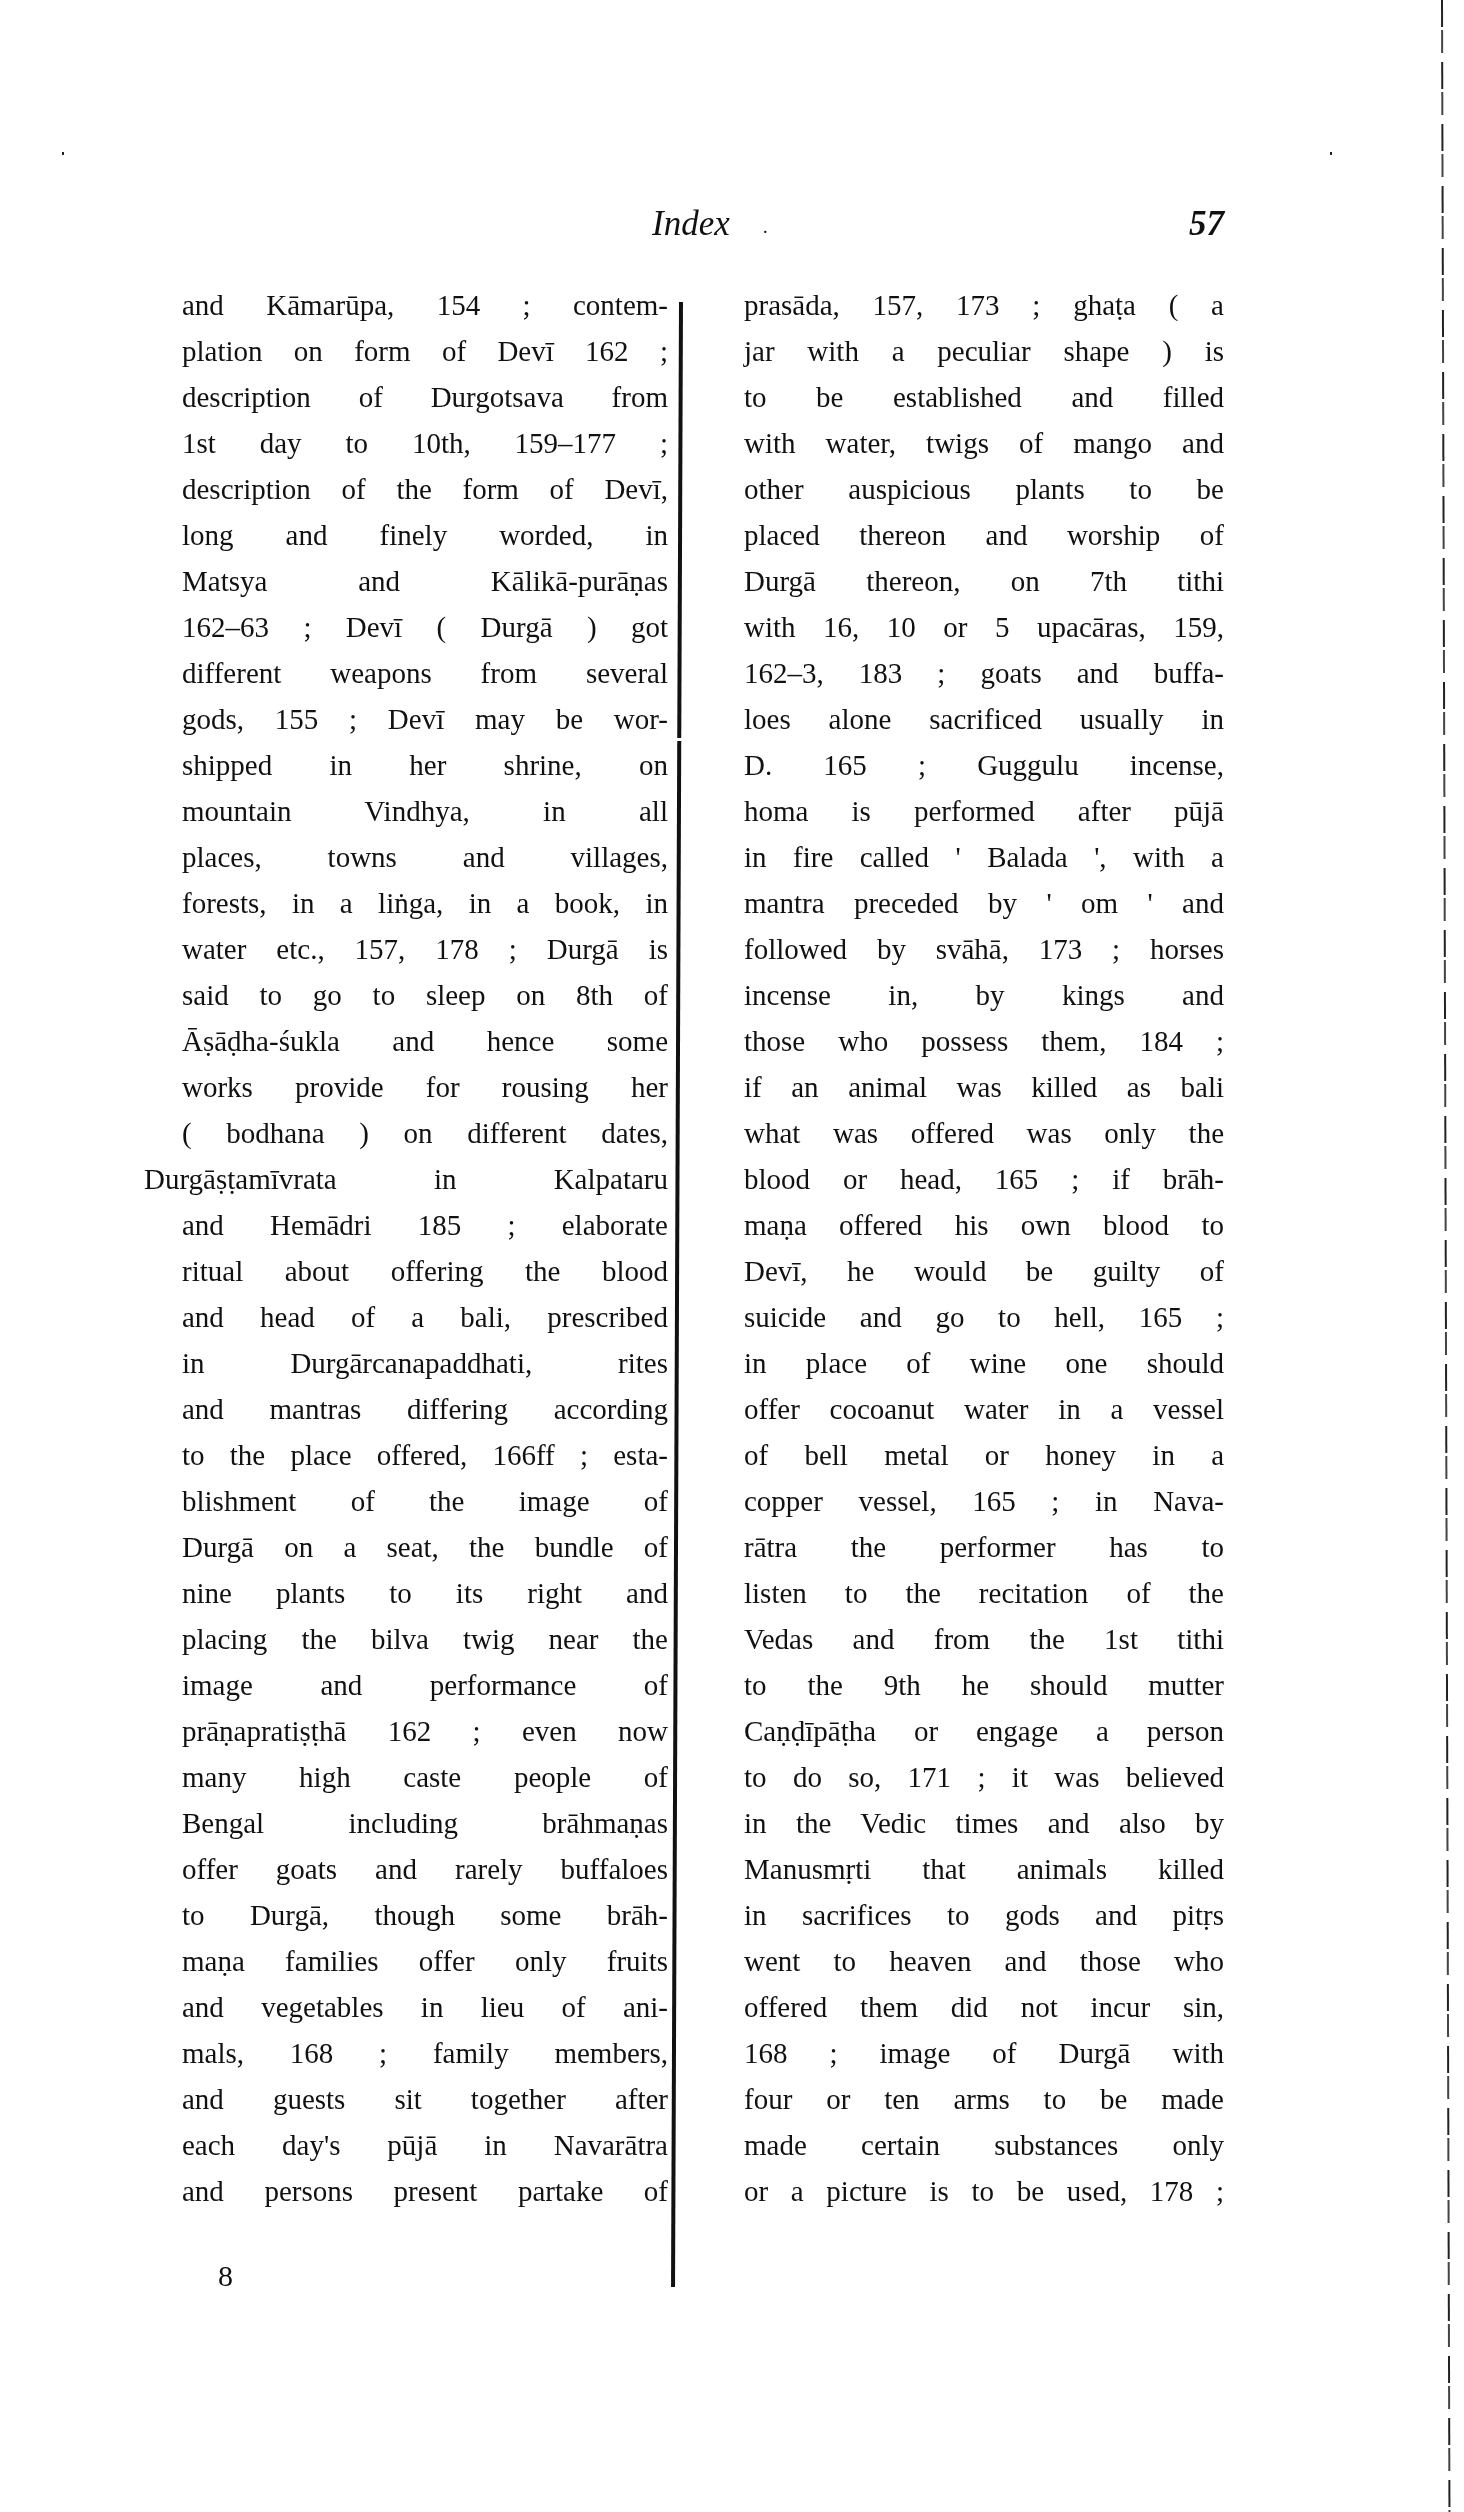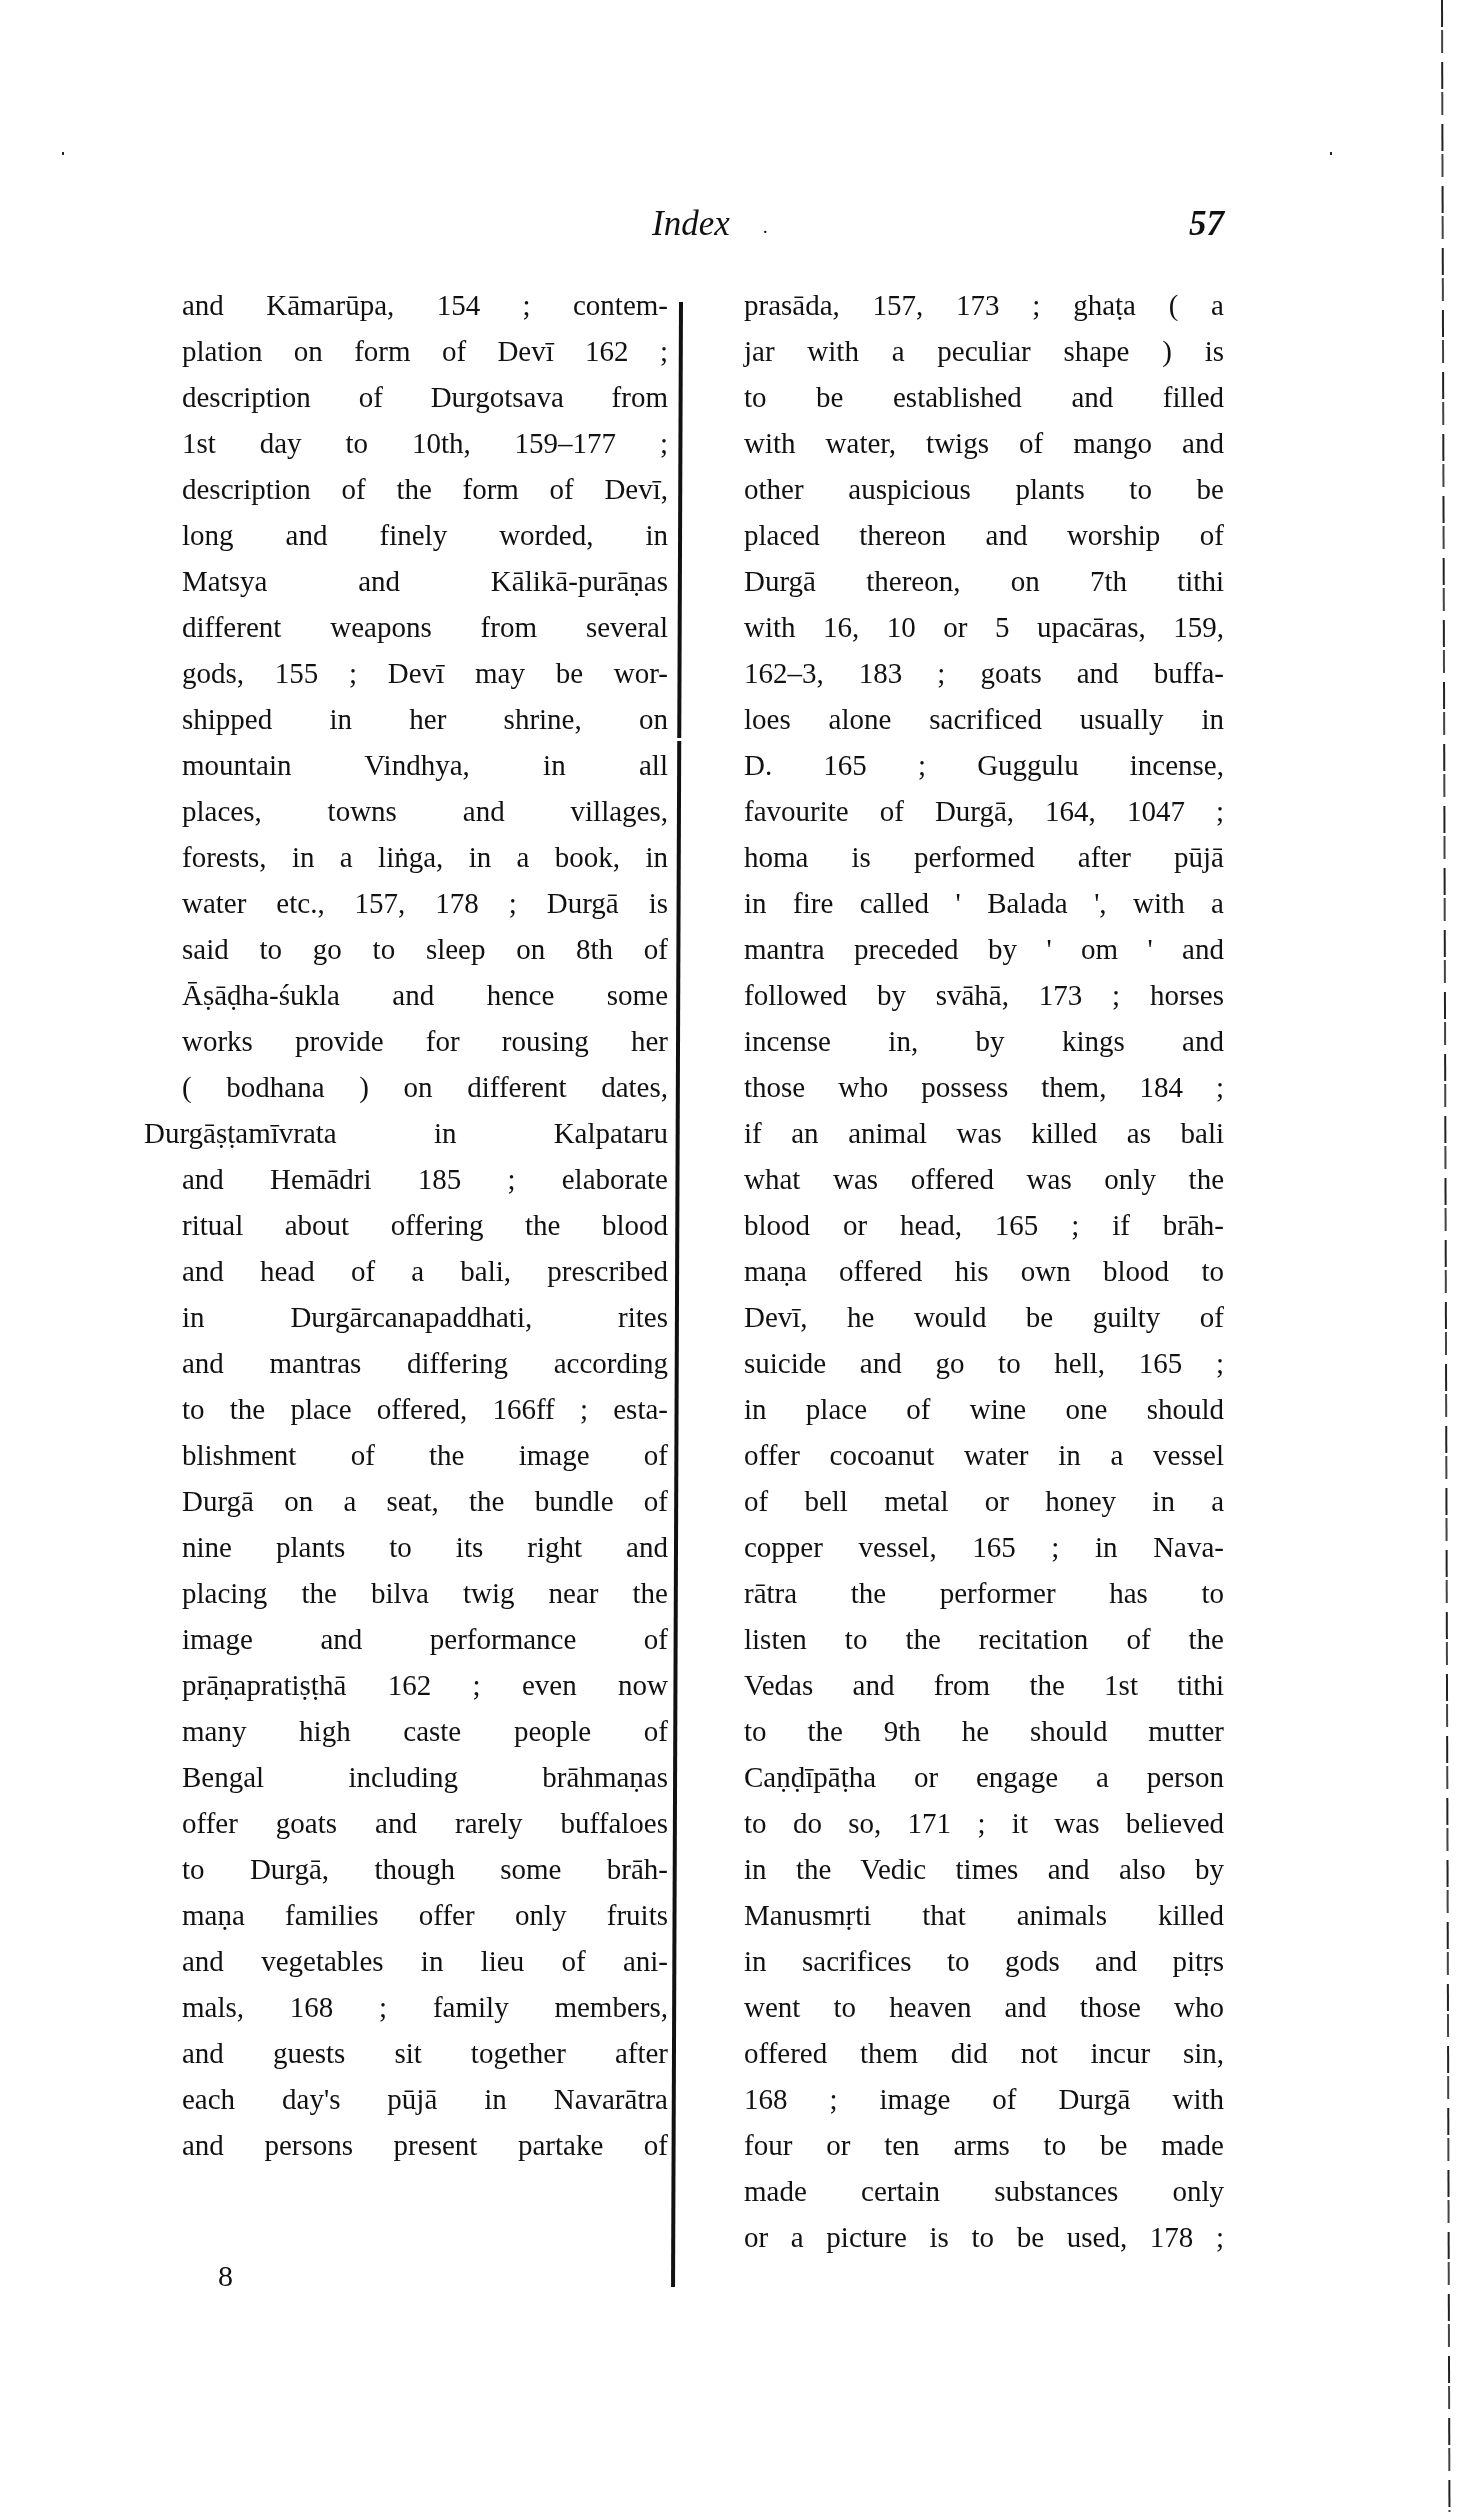--- a/index.html
+++ b/index.html
@@ -123,20 +123,21 @@
   <div class="running-head head-page">57</div>
 
   <div class="column col-left">
     <span class="line">and Kāmarūpa, 154 ; contem-</span>
     <span class="line">plation on form of Devī 162 ;</span>
     <span class="line">description of Durgotsava from</span>
     <span class="line">1st day to 10th, 159–177 ;</span>
     <span class="line">description of the form of Devī,</span>
     <span class="line">long and finely worded, in</span>
     <span class="line">Matsya and Kālikā-purāṇas</span>
+    <span class="line">162–63 ; Devī ( Durgā ) got</span>
     <span class="line">different weapons from several</span>
     <span class="line">gods, 155 ; Devī may be wor-</span>
     <span class="line">shipped in her shrine, on</span>
     <span class="line">mountain Vindhya, in all</span>
     <span class="line">places, towns and villages,</span>
     <span class="line">forests, in a liṅga, in a book, in</span>
     <span class="line">water etc., 157, 178 ; Durgā is</span>
     <span class="line">said to go to sleep on 8th of</span>
     <span class="line">Āṣāḍha-śukla and hence some</span>
     <span class="line">works provide for rousing her</span>
@@ -174,21 +175,20 @@
     <span class="line">jar with a peculiar shape ) is</span>
     <span class="line">to be established and filled</span>
     <span class="line">with water, twigs of mango and</span>
     <span class="line">other auspicious plants to be</span>
     <span class="line">placed thereon and worship of</span>
     <span class="line">Durgā thereon, on 7th tithi</span>
     <span class="line">with 16, 10 or 5 upacāras, 159,</span>
     <span class="line">162–3, 183 ; goats and buffa-</span>
     <span class="line">loes alone sacrificed usually in</span>
     <span class="line">D. 165 ; Guggulu incense,</span>
-    <span class="line">favourite of Durgā, 164, 1047 ;</span>
     <span class="line">homa is performed after pūjā</span>
     <span class="line">in fire called ' Balada ', with a</span>
     <span class="line">mantra preceded by ' om ' and</span>
     <span class="line">followed by svāhā, 173 ; horses</span>
     <span class="line">incense in, by kings and</span>
     <span class="line">those who possess them, 184 ;</span>
     <span class="line">if an animal was killed as bali</span>
     <span class="line">what was offered was only the</span>
     <span class="line">blood or head, 165 ; if brāh-</span>
     <span class="line">maṇa offered his own blood to</span>

